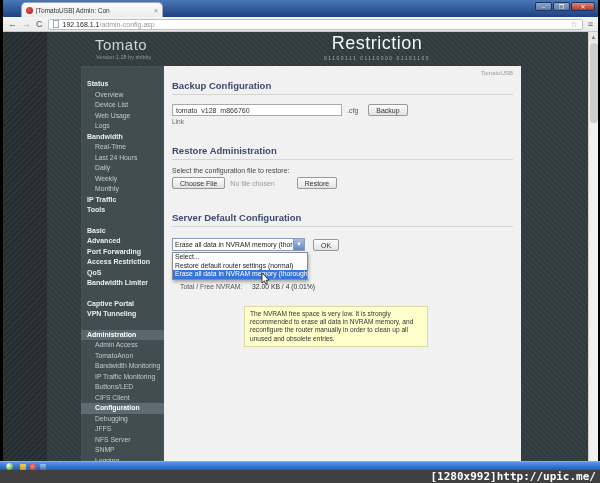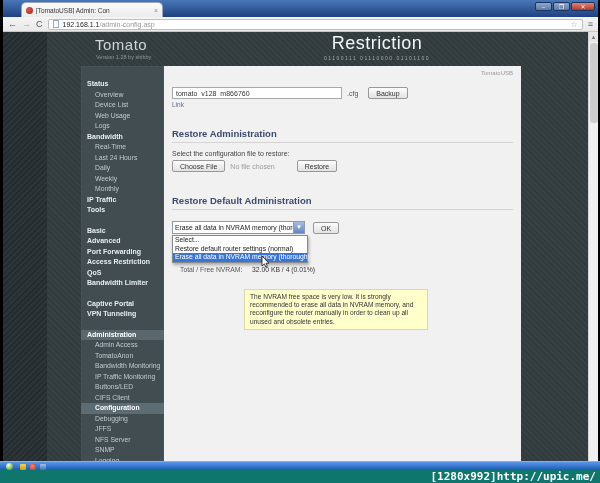--- a/index.html
+++ b/index.html
@@ -92,21 +92,21 @@
   .nvram-value{color:#333;}
   .warning{margin:16px 0 0 72px; width:184px; background:var(--warning-bg); border:1px solid var(--warning-border);
     padding:3px 5px; font-size:6.6px; line-height:8.2px; color:#333;}
 
   
   .taskbar{position:absolute; left:0; top:461px; width:100%; height:9px;
     background:linear-gradient(#5b97e8,#1b5bb8); border-top:1px solid #7fb0f0;}
   .orb{position:absolute; left:6px; top:1px; width:7px; height:7px; border-radius:50%;
     background:radial-gradient(circle at 35% 30%,#fff,#7cc14e 60%,#2d6db5);}
   .tb-ico{position:absolute; top:1.5px; width:6px; height:6px; border-radius:1px;}
-  .wm-band{position:absolute; left:0; top:470px; width:100%; height:13px; background:#0f766e;}
+  .wm-band{position:absolute; left:0; top:470px; width:100%; height:13px; background:#404040;}
   .watermark{position:absolute; right:4px; bottom:0; color:#fff; font-size:11px; line-height:13px;
     font-family:"DejaVu Sans Mono",monospace; font-weight:bold;}
 </style>
 </head>
 <body>
 
 <div class="browser">
   <div class="titlebar">
     <div class="win-controls">
       <div class="win-btn">–</div>
@@ -184,36 +184,37 @@
         <div class="menu-item">Debugging</div>
         <div class="menu-item">JFFS</div>
         <div class="menu-item">NFS Server</div>
         <div class="menu-item">SNMP</div>
         <div class="menu-item">Logging</div>
       </div>
 
     <div class="content">
       <div class="corner-label">TomatoUSB</div>
 
+      <h2 class="sec" style="margin-top:2px;">Backup Configuration</h2>
       <div class="row" style="margin-top:9px;">
         <input class="txt-input" type="text" value="tomato_v128_m866760" style="">
         <span class="ext">.cfg</span>
         <button class="btn">Backup</button>
       </div>
       <div class="link">Link</div>
 
       <h2 class="sec" style="margin-top:20px;">Restore Administration</h2>
       <div style="margin-top:7px;">Select the configuration file to restore:</div>
       <div class="row" style="margin-top:3px;">
         <button class="btn" style="margin-left:0;">Choose File</button>
         <span class="file-status">No file chosen</span>
         <button class="btn" style="margin-left:22px;">Restore</button>
       </div>
 
-      <h2 class="sec" style="margin-top:23px;">Restore Default Administration</h2>
+      <h2 class="sec" style="margin-top:23px;">Server Default Configuration</h2>
       <div class="row" style="margin-top:11px;">
         <div class="select-wrap">
           <span class="select-text">Erase all data in NVRAM memory (thorough)</span>
           <span class="select-arrow">▼</span>
           <div class="dropdown">
             <div class="dd-option">Select...</div>
               <div class="dd-option">Restore default router settings (normal)</div>
               <div class="dd-option highlighted">Erase all data in NVRAM memory (thorough)</div>
               <svg class="cursor-svg" width="9" height="12" viewBox="0 0 9 12">
               <polygon points="1,0 1,10 3.4,7.8 4.8,11 6.4,10.2 5,7.2 8,7.2" fill="#fff" stroke="#000" stroke-width="0.7"></polygon>

